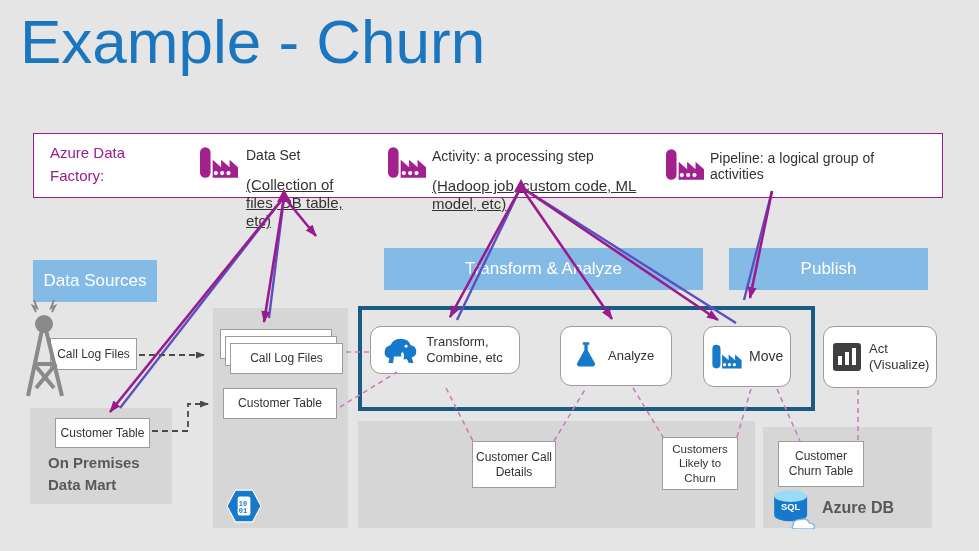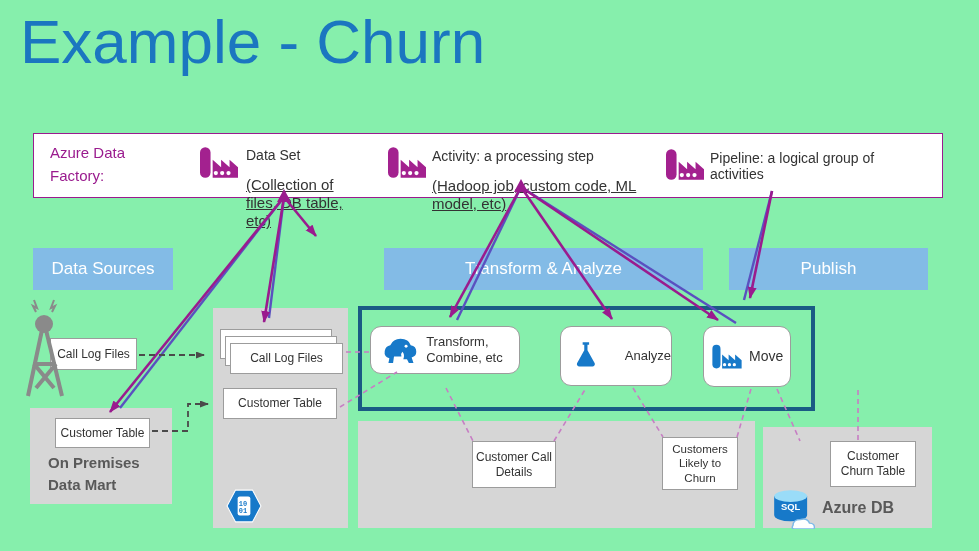--- a/index.html
+++ b/index.html
@@ -1,16 +1,16 @@
 <!DOCTYPE html>
 <html><head>
 <meta charset="utf-8">
 <style>
   html,body{margin:0;padding:0;background:#fff;}
-  #slide{position:relative;width:979px;height:551px;background:#86efac;overflow:hidden;
+  #slide{position:relative;width:979px;height:551px;background:#e5e5e5;overflow:hidden;
          font-family:"Liberation Sans",sans-serif;}
   .abs{position:absolute;}
   #title{left:20px;top:6px;font-size:62px;font-weight:300;color:#1b76c0;letter-spacing:0px;}
   
   #legend-box{left:33px;top:133px;width:910px;height:65px;border:1.5px solid #9a1b8e;
               box-sizing:border-box;background:#fff;}
   #adf-label{left:50px;top:142px;width:112px;font-size:15px;line-height:1.5;color:#9a1b8e;}
   .lg-title{font-size:14px;color:#333;line-height:1.15;}
   .lg-title b{font-weight:normal;}
   .lg-sub{font-size:15px;color:#333;line-height:1.2;margin-top:13px;text-decoration:underline;}
@@ -99,21 +99,21 @@
     <div class="lg-sub">(Hadoop job, custom code, ML model, etc)</div>
   </div>
 
   <svg class="abs icon" style="left:666px;top:148px;color:#a3218f" width="38" height="34">
       <use href="#sym-factory"></use>
     </svg>
   <div class="abs" style="left:710px;top:150px;width:215px">
     <div class="lg-title"><b>Pipeline:</b><span> a logical group of activities</span></div>
   </div>
 
-  <div class="abs hdr" style="left:33px;top:248px;width:140px">Data Sources</div>
+  <div class="abs hdr" style="left:33px;top:260px;width:124px">Data Sources</div>
   <div class="abs hdr" style="left:384px;top:248px;width:319px">Transform &amp; Analyze</div>
   <div class="abs hdr" style="left:729px;top:248px;width:199px">Publish</div>
 
   <div class="abs panel" style="left:30px;top:408px;width:142px;height:96px"></div>
   <div class="abs panel" style="left:213px;top:308px;width:135px;height:220px"></div>
   <div class="abs panel" style="left:358px;top:421px;width:397px;height:107px"></div>
   <div class="abs panel" style="left:763px;top:427px;width:169px;height:101px"></div>
 
   <div id="pipeline-box" class="abs" style="left:358px;top:306px;width:457px;height:105px"></div>
 
@@ -137,32 +137,38 @@
   <div class="abs rbox" style="left:370px;top:326px;width:150px;height:48px">
     <svg class="icon" style="margin-left:10px;color:#1779c9" width="38" height="30">
         <use href="#sym-elephant"></use>
       </svg>
     <div class="lbl" style="margin-left:8px;width:95px">Transform, Combine, etc</div>
   </div>
   <div class="abs rbox" style="left:560px;top:326px;width:112px;height:60px">
     <svg class="icon" style="margin-left:12px;color:#1779c9" width="26" height="30">
         <use href="#sym-flask"></use>
       </svg>
-    <div class="lbl" style="margin-left:26px">Analyze</div>
+    <div class="lbl" style="margin-left:9px">Analyze</div>
   </div>
   <div class="abs rbox" style="left:703px;top:326px;width:88px;height:61px">
     <svg class="icon" style="margin-left:8px;color:#1779c9" width="30" height="26">
         <use href="#sym-factory"></use>
       </svg>
     <div class="lbl" style="margin-left:7px;font-size:14px">Move</div>
   </div>
+  <div class="abs rbox" style="left:823px;top:326px;width:114px;height:62px">
+    <svg class="icon" style="margin-left:9px;color:#3f3f3f" width="28" height="28">
+        <use href="#sym-pbi"></use>
+      </svg>
+    <div class="lbl" style="margin-left:8px;width:62px">Act (Visualize)</div>
+  </div>
 
   <div class="abs wbox" style="left:472px;top:441px;width:84px;height:47px">Customer Call Details</div>
   <div class="abs wbox" style="left:662px;top:437px;width:76px;height:53px;font-size:11.5px">Customers Likely to Churn</div>
-  <div class="abs wbox" style="left:830px;top:441px;width:86px;height:46px">Customer Churn Table</div>
+  <div class="abs wbox" style="left:778px;top:441px;width:86px;height:46px">Customer Churn Table</div>
 
   <svg class="abs icon" style="left:770px;top:489px;color:#1779c9;z-index:2" width="46" height="40" viewBox="0 0 36 34">
     <path d="M2,6 v16 a14,5.5 0 0 0 28,0 V6" fill="currentColor"></path>
     <ellipse cx="16" cy="6" rx="14" ry="5" fill="#9adcf8"></ellipse>
     <text x="16" y="18" font-size="8" font-weight="bold" fill="#fff" text-anchor="middle">SQL</text>
     <path d="M18,31 q0,-5 6,-5 q6,-2 8,3 q5,0 4,5 l-16,0 q-4,0 -2,-3 z" fill="#fff" stroke="#7cb9e8" stroke-width="1.2"></path>
   </svg>
   <div class="abs graybold" style="left:822px;top:499px;font-size:16px;z-index:2">Azure DB</div>
 
   <svg id="overlay" class="abs" width="979" height="551">

